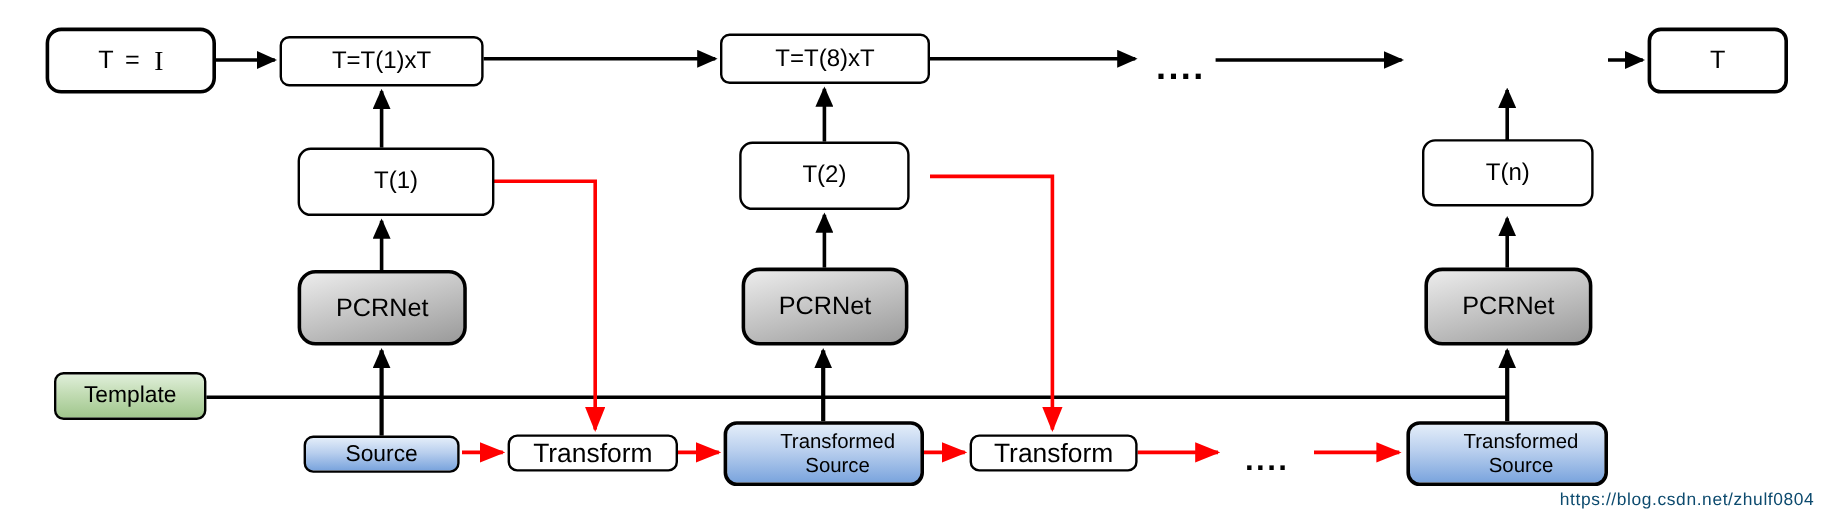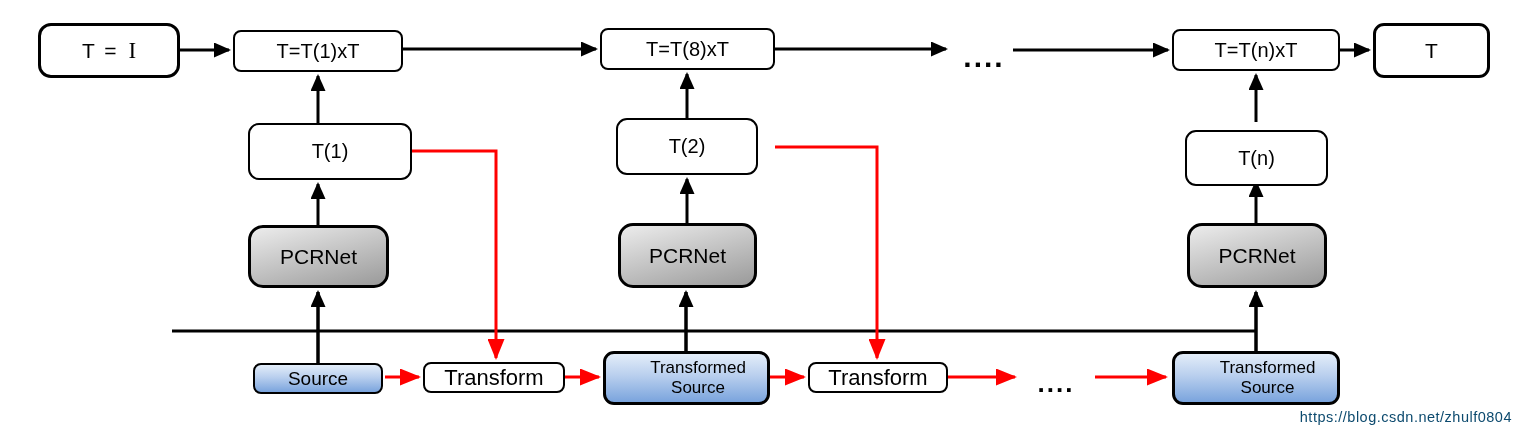--- a/index.html
+++ b/index.html
@@ -109,48 +109,48 @@
   <div class="node r8 f20" style="left:233px;top:30px;width:170px;height:42px;">
     <span>T=T(1)xT</span>
   </div>
 
   <div class="node r8 f20" style="left:600px;top:28px;width:175px;height:42px;">
     <span>T=T(8)xT</span>
   </div>
 
   <div class="dots" style="left:960px;top:52px;width:48px;text-align:center;">....</div>
 
-  <div class="node r8 f20" style="left:1172px;top:29px;width:168px;height:42px;">
-    <span>T=T(n)xT</span>
-  </div>
 
   <div class="node thick r10 f21" style="left:1373px;top:23px;width:117px;height:55px;">
     <span>T</span>
   </div>
 
   <div class="node r10 f20" style="left:248px;top:123px;width:164px;height:57px;">
     <span>T(1)</span>
   </div>
   <div class="node r10 f20" style="left:616px;top:118px;width:142px;height:57px;">
     <span>T(2)</span>
   </div>
-  <div class="node r10 f20" style="left:1185px;top:130px;width:143px;height:56px;">
+  <div class="node r10 f20" style="left:1185px;top:116px;width:143px;height:56px;">
     <span>T(n)</span>
   </div>
 
   <div class="node thick r14 gray f21" style="left:248px;top:225px;width:141px;height:63px;">
     <span>PCRNet</span>
   </div>
   <div class="node thick r14 gray f21" style="left:618px;top:223px;width:139px;height:65px;">
     <span>PCRNet</span>
   </div>
   <div class="node thick r14 gray f21" style="left:1187px;top:223px;width:140px;height:65px;">
     <span>PCRNet</span>
   </div>
 
+  <div class="node r8 green f19" style="left:45px;top:310px;width:127px;height:40px;">
+    <span>Template</span>
+  </div>
 
   <div class="node r8 blue f19" style="left:253px;top:363px;width:130px;height:31px;">
     <span>Source</span>
   </div>
 
   <div class="node r8 f18" style="left:423px;top:362px;width:142px;height:31px;">
     <span>Transform</span>
   </div>
 
   <div class="node thick r10 blue f17 two-line" style="left:603px;top:351px;width:167px;height:54px;">

